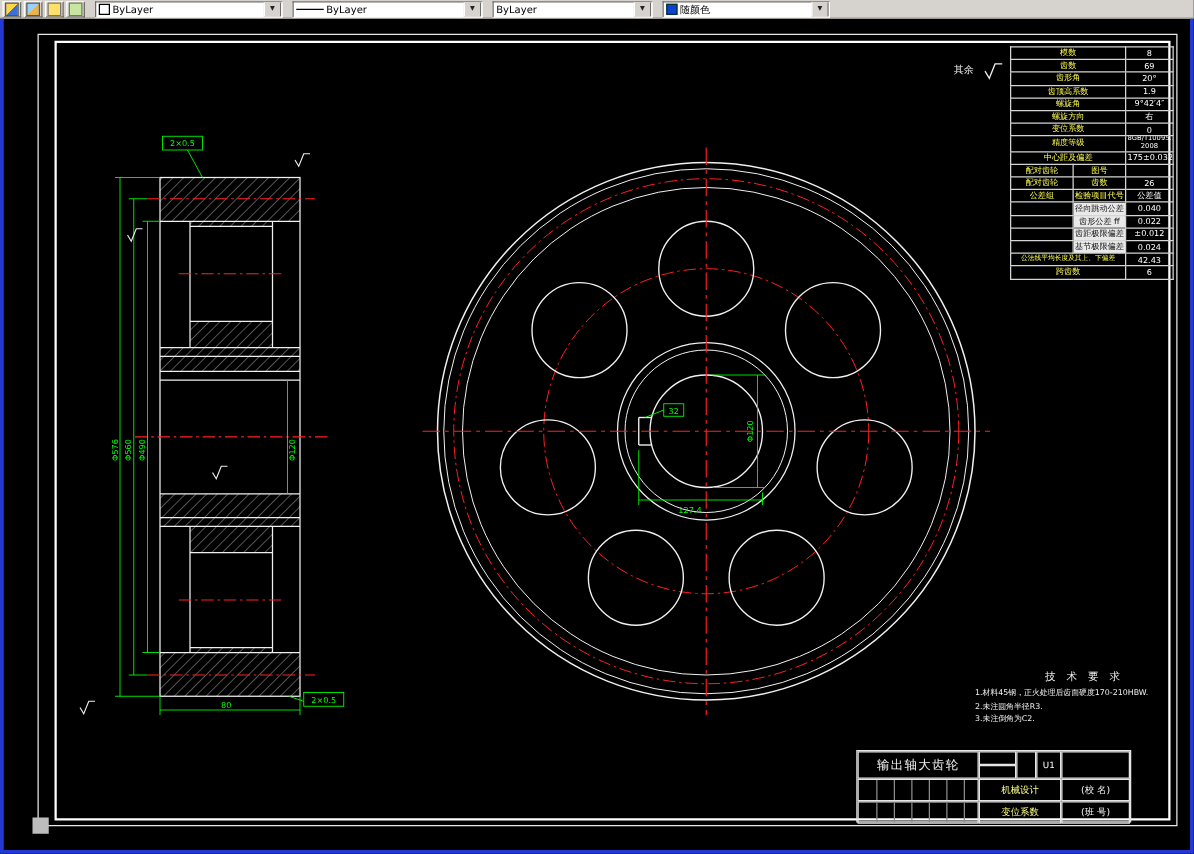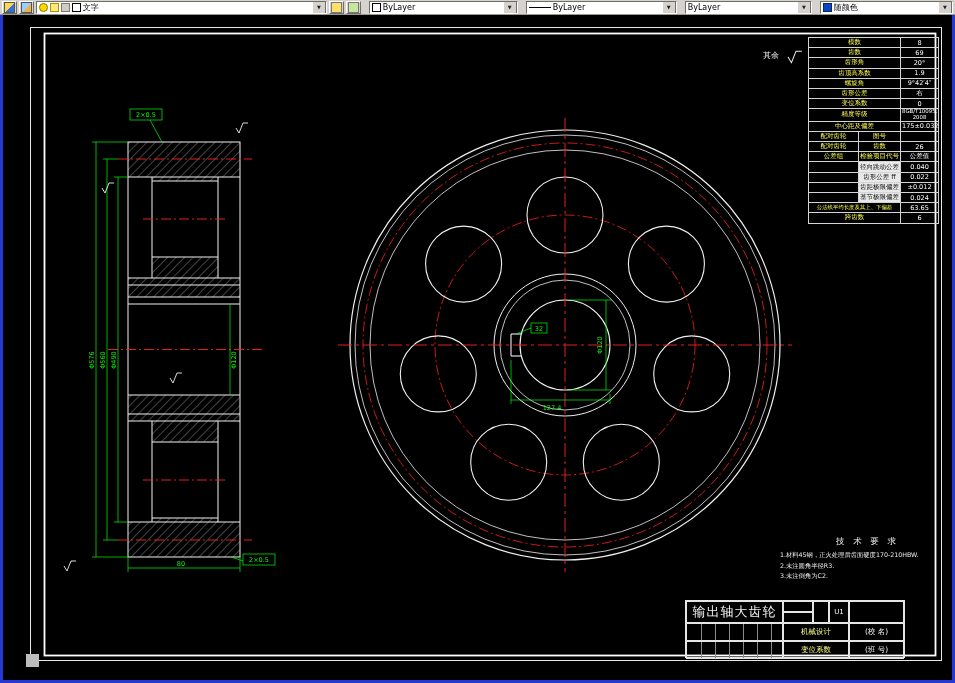--- a/index.html
+++ b/index.html
@@ -70,21 +70,21 @@
   .param-table td.wrap{white-space:normal;font-size:5.4px;line-height:1.05;}
   
   .tech-req{position:absolute;left:780px;top:536px;width:175px;z-index:3;color:#efefef;}
   .tech-req .tr-title{font-size:8.5px;letter-spacing:3px;text-align:center;margin-bottom:2px;}
   .tech-req .tr-items div{font-size:6.3px;line-height:10.5px;white-space:nowrap;}
   
   .title-block{position:absolute;left:685px;top:600px;width:220px;height:58px;z-index:3;
     border:1px solid #e5e5e5;box-sizing:border-box;color:#ffff8a;}
   .tb-cell{position:absolute;border:1px solid #e5e5e5;box-sizing:border-box;
     display:flex;align-items:center;justify-content:center;overflow:hidden;}
-  .tb-name{left:0;top:0;width:97px;height:22px;font-size:13px;color:#f2f2f2;letter-spacing:1px;}
+  .tb-name{left:0;top:0;width:97px;height:22px;font-size:10px;color:#f2f2f2;letter-spacing:1px;}
   .tb-c1{left:97px;top:0;width:30px;height:11px;}
   .tb-c2{left:97px;top:11px;width:30px;height:11px;}
   .tb-c3{left:127px;top:0;width:16px;height:22px;}
   .tb-code{left:143px;top:0;width:20px;height:22px;font-size:7px;color:#fff;}
   .tb-c4{left:163px;top:0;width:55px;height:22px;}
   .tb-grid1{left:0;top:22px;width:97px;height:18px;}
   .tb-grid2{left:0;top:40px;width:97px;height:18px;}
   .tb-r1{left:97px;top:22px;width:66px;height:18px;font-size:7.5px;}
   .tb-r2{left:97px;top:40px;width:66px;height:18px;font-size:7.5px;}
   .tb-s1{left:163px;top:22px;width:55px;height:18px;font-size:7.5px;color:#f2f2f2;}
@@ -98,28 +98,20 @@
 <div class="edge edge-right"></div>
 <div class="edge edge-bottom"></div>
 
 <div class="toolbar">
   <button class="tb-btn">
       <span class="ic ic-layers"></span>
     </button>
   <button class="tb-btn">
       <span class="ic ic-state"></span>
     </button>
-  <div class="combo layer-combo">
-    <span class="chip bulb"></span>
-    <span class="chip sun"></span>
-    <span class="chip lock"></span>
-    <span class="chip swatch"></span>
-    <span class="combo-text">文字</span>
-    <span class="dd">▼</span>
-  </div>
   <button class="tb-btn">
       <span class="ic ic-make"></span>
     </button>
   <button class="tb-btn">
       <span class="ic ic-prev"></span>
     </button>
   <div class="combo color-combo">
     <span class="swatch-white"></span>
     <span class="combo-text">ByLayer</span>
     <span class="dd">▼</span>
@@ -298,21 +290,21 @@
       </tr>
       <tr>
         <td colspan="2">齿顶高系数</td>
         <td class="val">1.9</td>
       </tr>
       <tr>
         <td colspan="2">螺旋角</td>
         <td class="val">9°42′4″</td>
       </tr>
       <tr>
-        <td colspan="2">齿形公差</td>
+        <td colspan="2">螺旋方向</td>
         <td class="val">右</td>
       </tr>
       <tr>
         <td colspan="2">变位系数</td>
         <td class="val">0</td>
       </tr>
       <tr>
         <td colspan="2">精度等级</td>
         <td class="val wrap">8GB/T10095.1-2008</td>
       </tr>
@@ -350,21 +342,21 @@
         <td class="sym">齿距极限偏差 fpt</td>
         <td class="val">±0.012</td>
       </tr>
       <tr>
         <td></td>
         <td class="sym">基节极限偏差 fpb</td>
         <td class="val">0.024</td>
       </tr>
       <tr>
         <td colspan="2" class="wrap">公法线平均长度及其上、下偏差</td>
-        <td class="val">63.65</td>
+        <td class="val">42.43</td>
       </tr>
       <tr>
         <td colspan="2">跨齿数</td>
         <td class="val">6</td>
       </tr>
     </tbody>
 </table>
 
 <div class="tech-req">
   <div class="tr-title">技 术 要 求</div>

